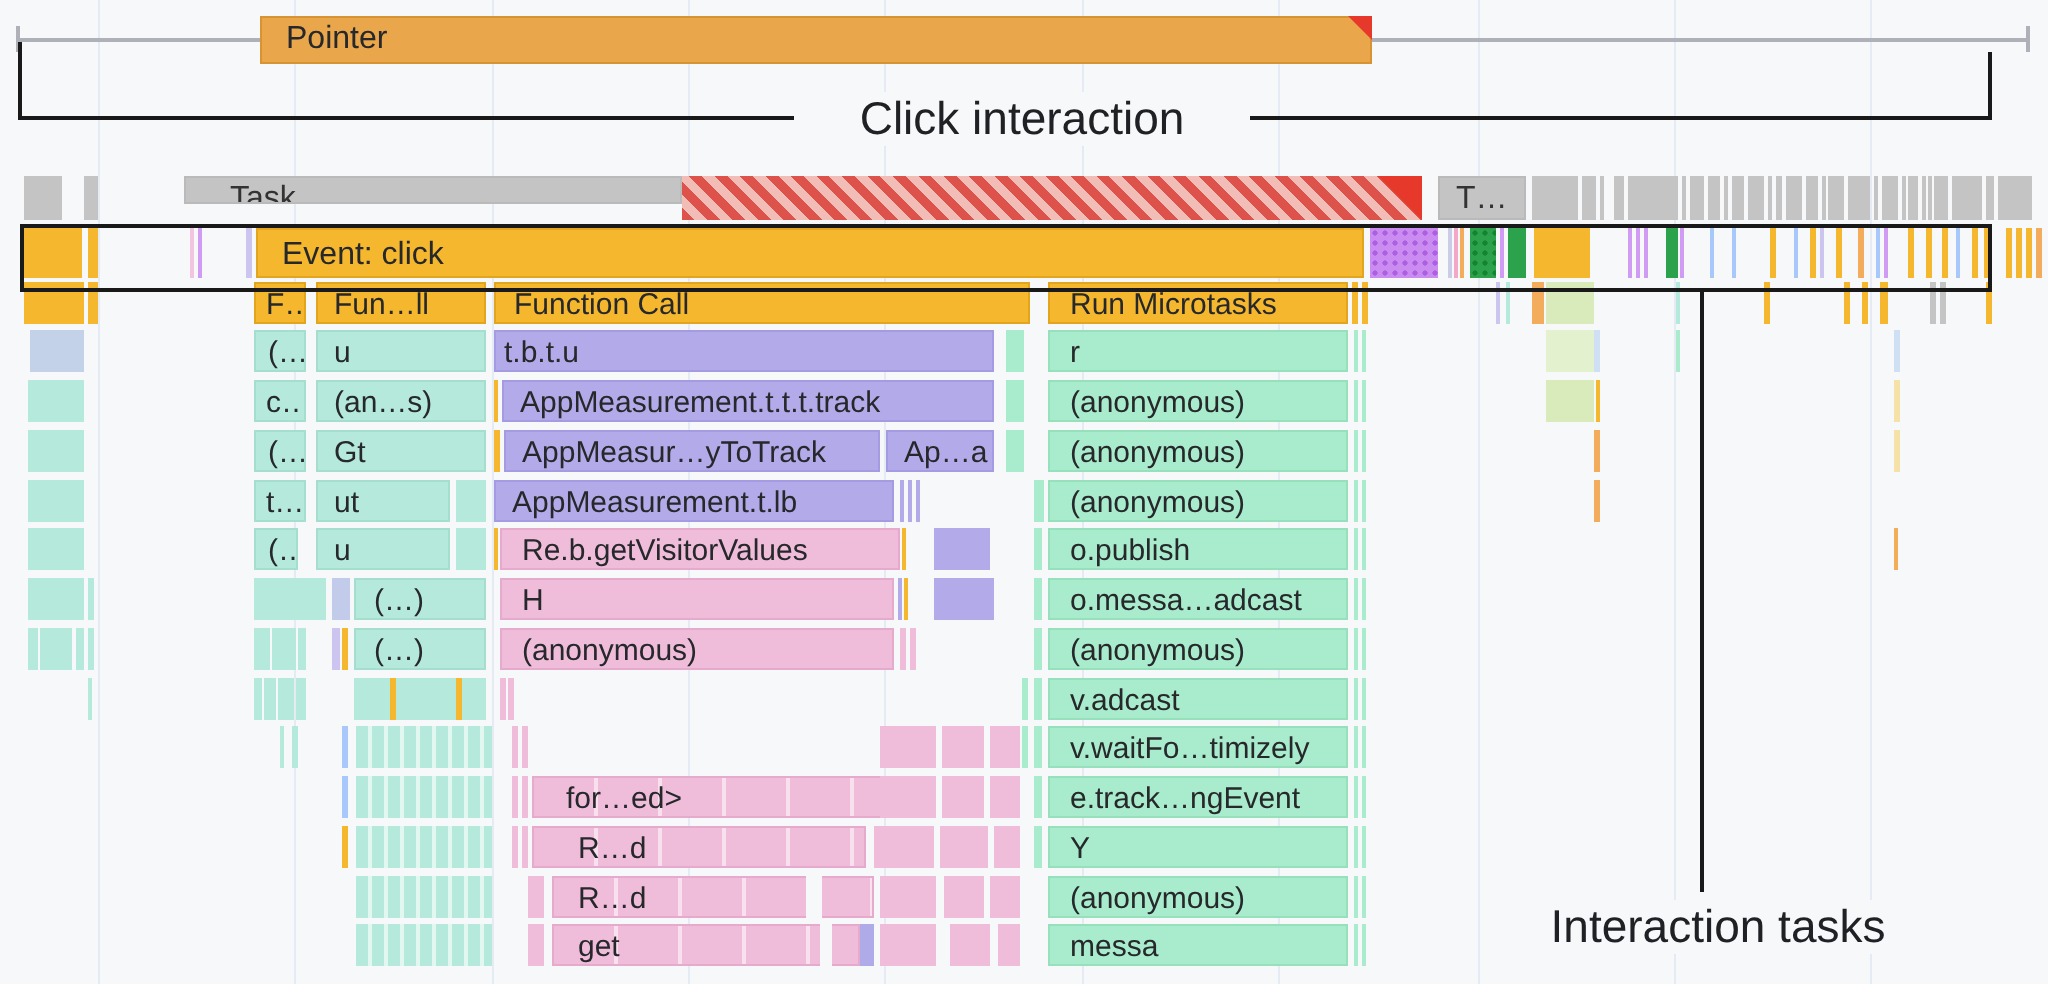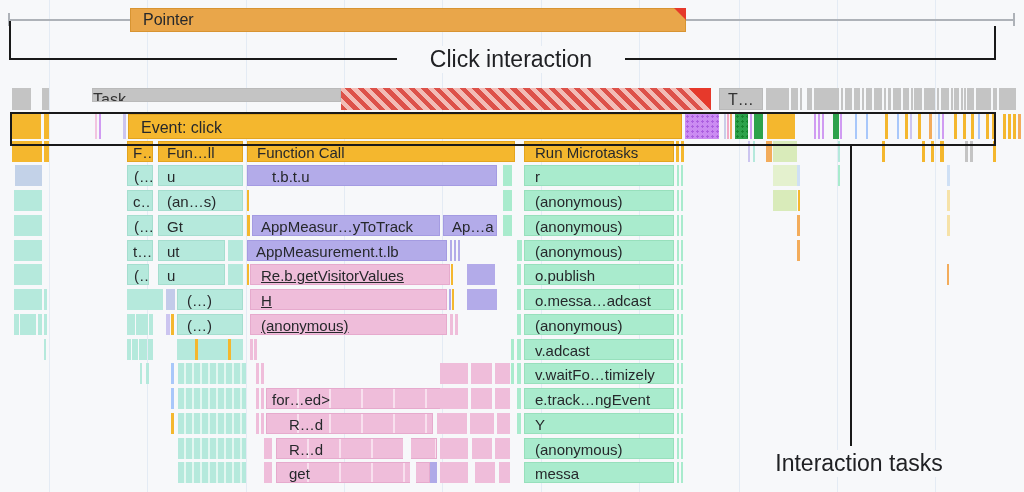--- a/index.html
+++ b/index.html
@@ -7,21 +7,21 @@
          font-family:"Liberation Sans",sans-serif;}
   .grid{position:absolute;top:0;bottom:0;width:1px;background:#E4EBF4;}
   .c{position:absolute;box-sizing:border-box;height:21px;font:15px/21px "Liberation Sans",sans-serif;
      color:#26282B;white-space:nowrap;overflow:hidden;}
   .yellow{background:#F4B72E;border:1px solid #E3A41E;}
   .gray{background:#C4C4C4;border:1px solid #BABABA;color:#333;}
   .teal{background:#B5E9DC;border:1px solid #A5DECF;}
   .tealst{background:repeating-linear-gradient(90deg,#B5E9DC 0 6px,#E3F7F1 6px 8px);border:1px solid #A5DECF;}
   .mint{background:#A9EBCD;border:1px solid #97E0BC;}
   .purple{background:#B3ABE9;border:1px solid #A49BE2;}
-  .pink{background:#EFBDDA;border:1px solid #E6AACD;text-decoration:underline;}
+  .pink{background:#EFBDDA;border:1px solid #E6AACD;}
   .pinkst{background:repeating-linear-gradient(90deg,#EFBDDA 0 30px,#F8E0EE 30px 32px);border:1px solid #E6AACD;}
   .khaki{background:#D9EBBA;border:1px solid #CCE2A6;}
   .khaki2{background:#E4F1CE;border:1px solid #D8E9BC;}
   .bluegray{background:#C3D2E8;border:1.5px dashed #92ADCD;}
   .blue{background:#A8C7FA;}
   .lav{background:#CCC5F0;}
   .vio{background:#D09BF2;}
   .orange{background:#F3AC5B;}
   .paleblue{background:#CFE0F5;}
   .paleyellow{background:#F6E2A8;}
@@ -62,21 +62,21 @@
   <div class="wline" style="left:686px;top:19px;width:328px;height:2px"></div>
   <div class="wline" style="left:1013px;top:13px;width:2px;height:13px"></div>
 
   <div class="blk" style="left:9px;top:21px;width:2px;height:39px"></div>
   <div class="blk" style="left:994px;top:26px;width:2px;height:34px"></div>
   <div class="blk" style="left:9px;top:58px;width:987px;height:2px"></div>
   <div class="ann" style="left:397px;top:46px;width:212px">Click interaction</div>
 
   <div class="c gray s" style="left:12px;top:88px;width:19px;height:22px"></div>
   <div class="c gray s" style="left:42px;top:88px;width:7px;height:22px"></div>
-  <div class="c gray tracklbl" style="left:92px;top:88px;width:249px;height:14px;padding-left:0">Task</div>
+  <div class="c gray tracklbl" style="left:92px;top:88px;width:249px;height:14px;padding-left:22px">Task</div>
   <div class="c stripes s" style="left:341px;top:88px;width:370px;height:22px"></div>
   <div class="tri" style="left:689px;top:88px;border-top:22px solid #E6392B;border-left:22px solid transparent;z-index:2"></div>
   <div class="c gray tracklbl" style="left:719px;top:88px;width:44px;height:22px;padding-left:8px">T…</div>
   <div class="c gray s" style="left:766px;top:88px;width:23px;height:22px"></div>
   <div class="c gray s" style="left:791px;top:88px;width:7px;height:22px"></div>
   <div class="c gray s" style="left:800px;top:88px;width:2px;height:22px"></div>
   <div class="c gray s" style="left:807px;top:88px;width:5px;height:22px"></div>
   <div class="c gray s" style="left:814px;top:88px;width:25px;height:22px"></div>
   <div class="c gray s" style="left:841px;top:88px;width:2px;height:22px"></div>
   <div class="c gray s" style="left:845px;top:88px;width:7px;height:22px"></div>
@@ -163,34 +163,35 @@
   <div class="c yellow s" style="left:922px;top:141px;width:3px"></div>
   <div class="c yellow s" style="left:931px;top:141px;width:3px"></div>
   <div class="c yellow s" style="left:940px;top:141px;width:4px"></div>
   <div class="c gray s" style="left:965px;top:141px;width:3px"></div>
   <div class="c gray s" style="left:970px;top:141px;width:3px"></div>
   <div class="c yellow s" style="left:993px;top:141px;width:3px"></div>
 
   <div class="c bluegray s" style="left:15px;top:165px;width:27px"></div>
   <div class="c teal" style="left:127px;top:165px;width:26px;padding-left:6px">(…)</div>
   <div class="c teal" style="left:158px;top:165px;width:85px;padding-left:8px">u</div>
-  <div class="c purple" style="left:247px;top:165px;width:250px;padding-left:24px">t.b.t.u</div>
+  <div class="c purple" style="left:247px;top:165px;width:250px;padding-left:4px">t.b.t.u</div>
   <div class="c mint s" style="left:503px;top:165px;width:9px"></div>
   <div class="c mint" style="left:524px;top:165px;width:150px;padding-left:10px">r</div>
   <div class="c mint s" style="left:677px;top:165px;width:2px"></div>
   <div class="c mint s" style="left:681px;top:165px;width:2px"></div>
   <div class="c khaki2 s" style="left:773px;top:165px;width:24px"></div>
   <div class="c paleblue s" style="left:797px;top:165px;width:3px"></div>
   <div class="c mint s" style="left:838px;top:165px;width:2px"></div>
   <div class="c paleblue s" style="left:947px;top:165px;width:3px"></div>
 
   <div class="c teal s" style="left:14px;top:190px;width:28px"></div>
   <div class="c teal" style="left:127px;top:190px;width:26px;padding-left:5px">c…d</div>
   <div class="c teal" style="left:158px;top:190px;width:85px;padding-left:8px">(an…s)</div>
   <div class="c yellow s" style="left:247px;top:190px;width:2px"></div>
+  <div class="c purple" style="left:251px;top:190px;width:246px;padding-left:8px">AppMeasurement.t.t.t.track</div>
   <div class="c mint s" style="left:503px;top:190px;width:9px"></div>
   <div class="c mint" style="left:524px;top:190px;width:150px;padding-left:10px">(anonymous)</div>
   <div class="c mint s" style="left:677px;top:190px;width:2px"></div>
   <div class="c mint s" style="left:681px;top:190px;width:2px"></div>
   <div class="c khaki s" style="left:773px;top:190px;width:24px"></div>
   <div class="c yellow s" style="left:798px;top:190px;width:2px"></div>
   <div class="c paleyellow s" style="left:947px;top:190px;width:3px"></div>
 
   <div class="c teal s" style="left:14px;top:215px;width:28px"></div>
   <div class="c teal" style="left:127px;top:215px;width:26px;padding-left:6px">(…)</div>
@@ -293,21 +294,21 @@
   <div class="c mint s" style="left:511px;top:363px;width:3px"></div>
   <div class="c mint s" style="left:517px;top:363px;width:4px"></div>
   <div class="c mint" style="left:524px;top:363px;width:150px;padding-left:10px">v.waitFo…timizely</div>
   <div class="c mint s" style="left:677px;top:363px;width:2px"></div>
   <div class="c mint s" style="left:681px;top:363px;width:2px"></div>
 
   <div class="c blue s" style="left:171px;top:388px;width:3px"></div>
   <div class="c tealst s" style="left:178px;top:388px;width:68px"></div>
   <div class="c pink s" style="left:256px;top:388px;width:3px"></div>
   <div class="c pink s" style="left:261px;top:388px;width:3px"></div>
-  <div class="c pinkst" style="left:266px;top:388px;width:181px;padding-left:5px">for…ed&gt;</div>
+  <div class="c pinkst" style="left:266px;top:388px;width:181px;padding-left:16px">for…ed&gt;</div>
   <div class="c pink s" style="left:440px;top:388px;width:28px"></div>
   <div class="c pink s" style="left:471px;top:388px;width:21px"></div>
   <div class="c pink s" style="left:495px;top:388px;width:15px"></div>
   <div class="c mint s" style="left:517px;top:388px;width:4px"></div>
   <div class="c mint" style="left:524px;top:388px;width:150px;padding-left:10px">e.track…ngEvent</div>
   <div class="c mint s" style="left:677px;top:388px;width:2px"></div>
   <div class="c mint s" style="left:681px;top:388px;width:2px"></div>
 
   <div class="c yellow s" style="left:171px;top:413px;width:3px"></div>
   <div class="c tealst s" style="left:178px;top:413px;width:68px"></div>

